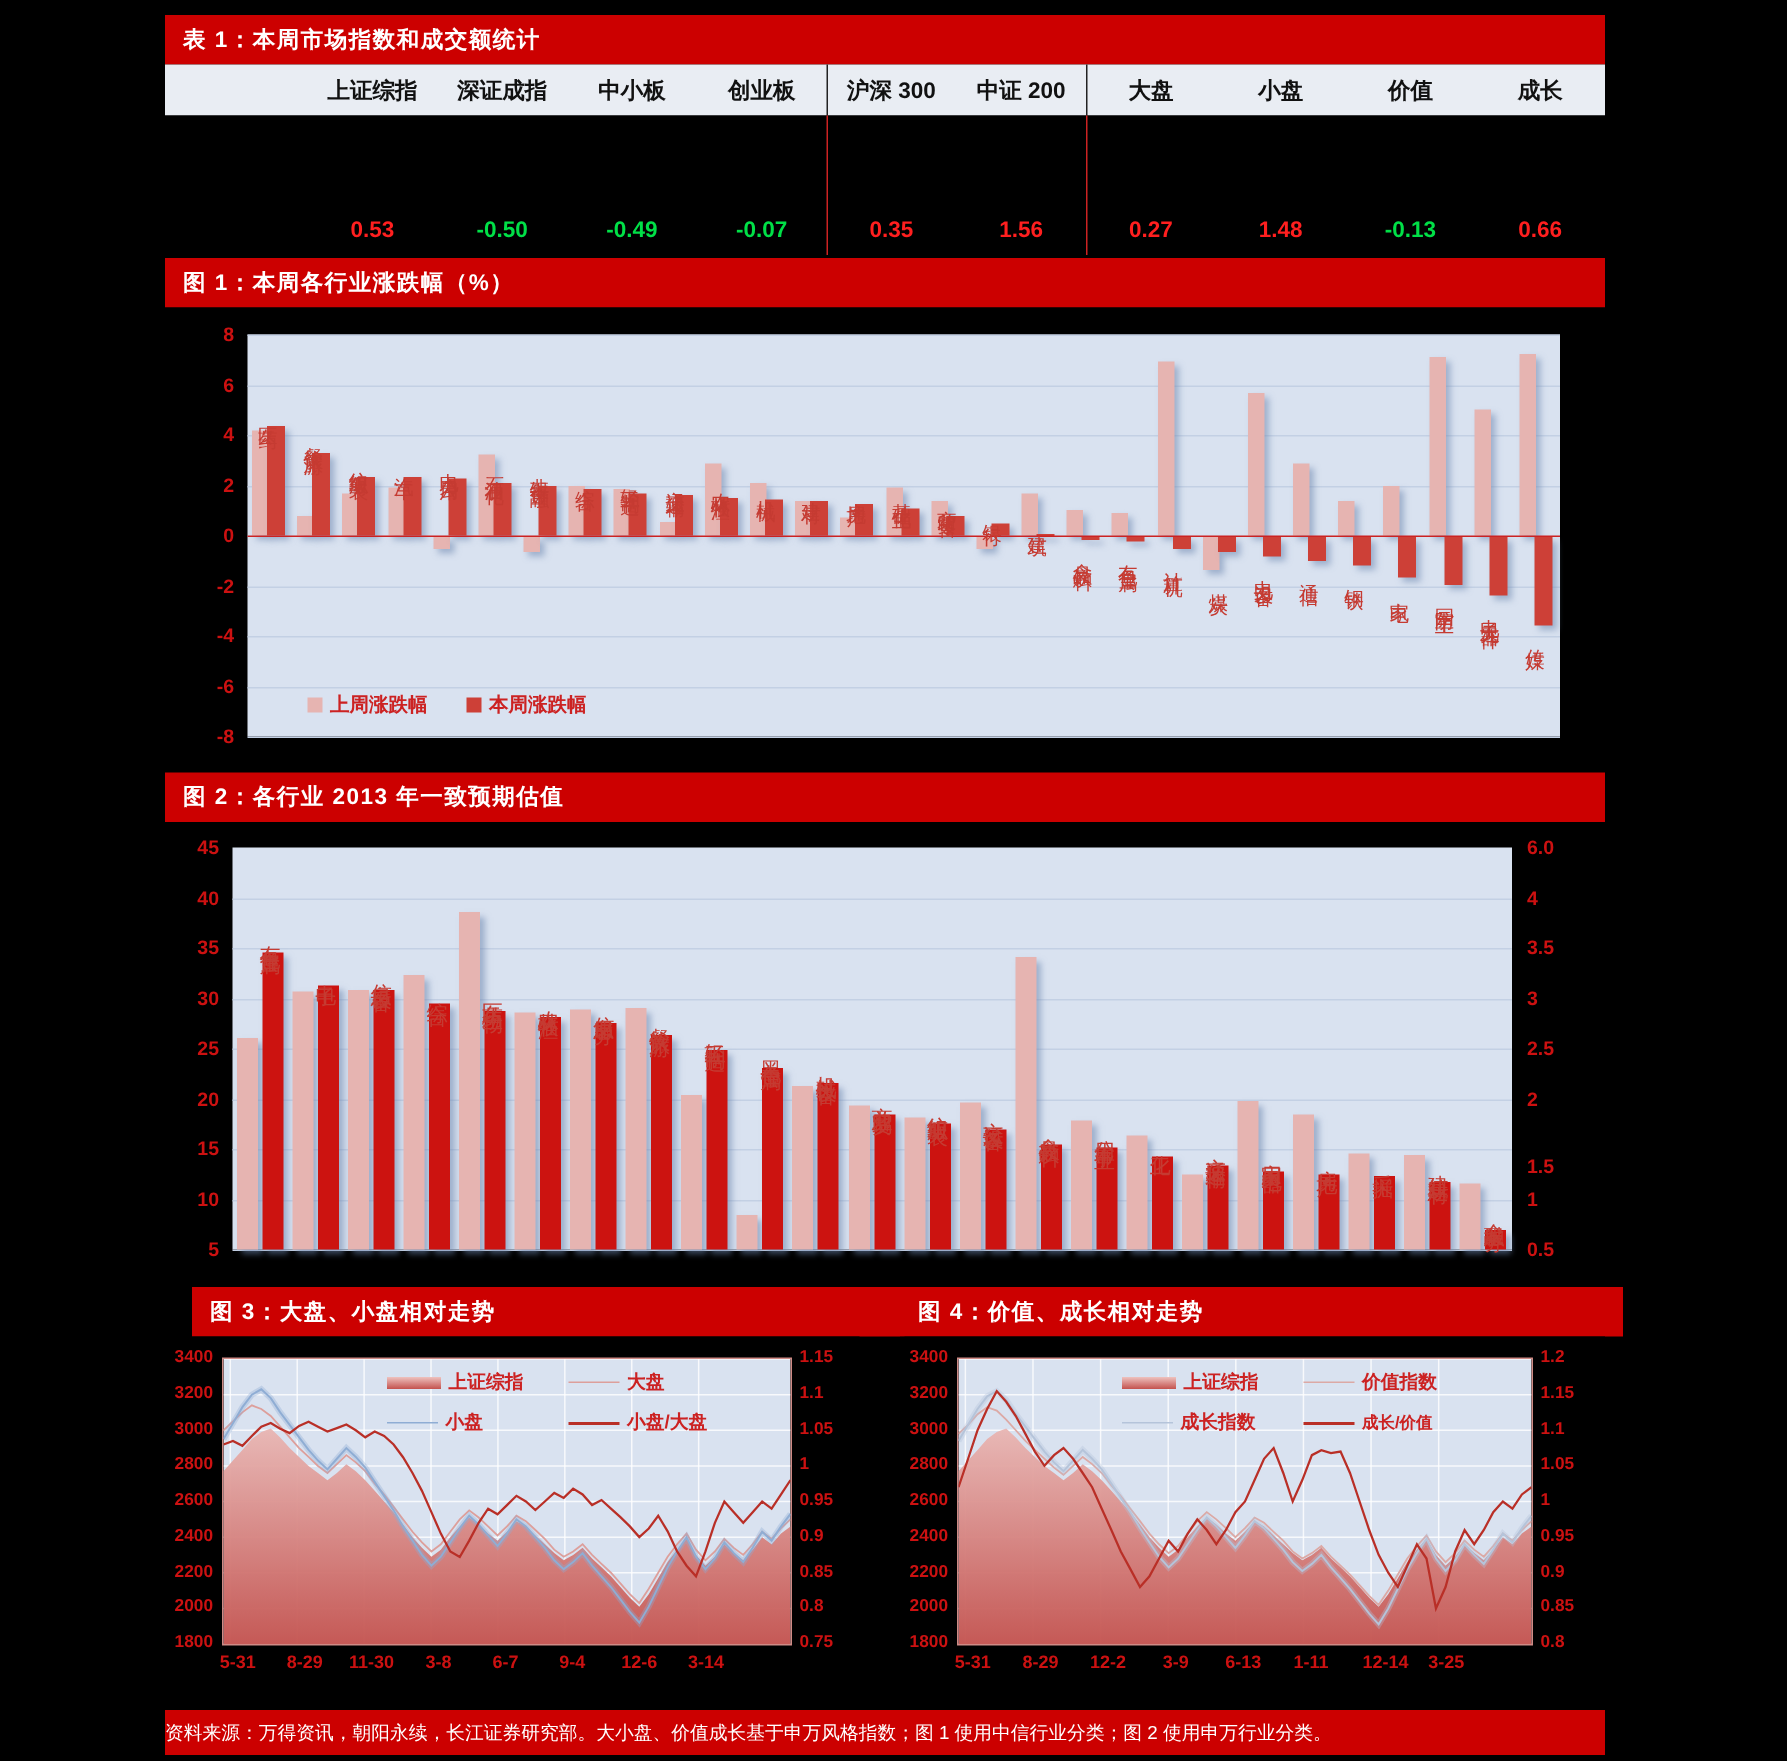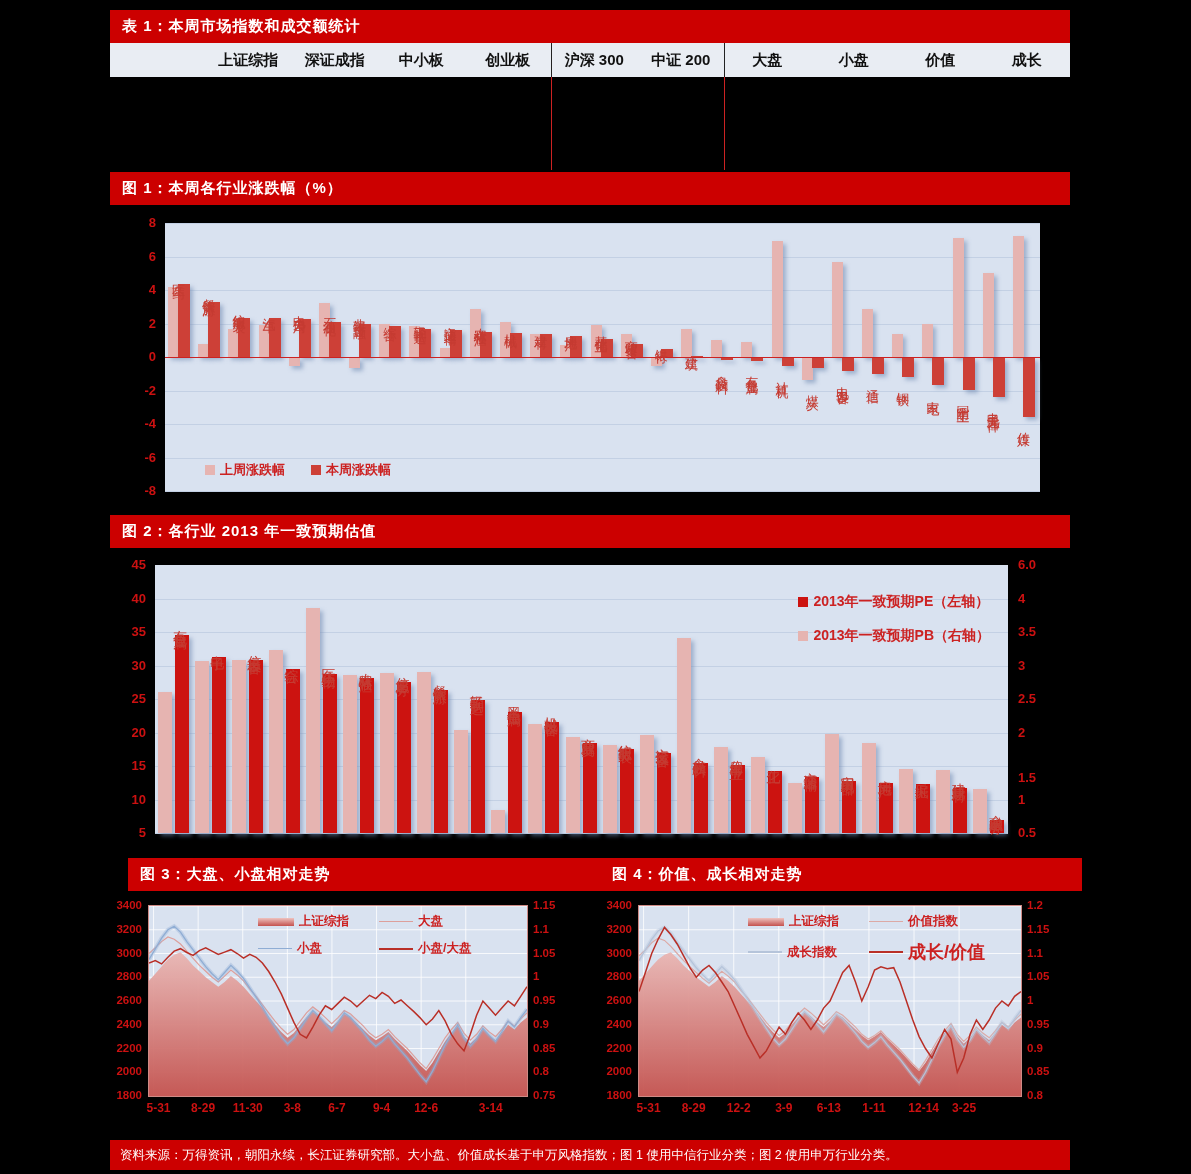--- a/index.html
+++ b/index.html
@@ -36,21 +36,21 @@
   }
   .legend-item{display:flex;align-items:center;gap:5px;font-size:13px;color:#cc2222;font-weight:bold;}
   .sq{width:10px;height:10px;flex:none;}
   .line-sample{width:34px;height:2px;flex:none;}
   .band-sample{width:36px;height:8px;flex:none;background:linear-gradient(#eec2bf,#c4524e);}
   .xtick{position:absolute;font-size:12px;font-weight:bold;color:#cc1111;width:40px;text-align:center;}
   svg{display:block;}
   
   .srcbar{
     top:1140px;height:30px;background:#cc0000;color:#fff;font-size:12.5px;
-    display:flex;align-items:center;padding-left:10px;position:absolute;
+    display:flex;align-items:center;position:absolute;
   }
 </style>
 </head>
 <body>
 
 <div class="sec titlebar" style="top:10px">
   <span>表 1：本周市场指数和成交额统计</span>
 </div>
 <div class="sec t1-head" id="t1-head">
     <div class="t1-col t1-label-col"></div>
@@ -62,20 +62,33 @@
     <div class="t1-col t1-data-col">中证 200</div>
     <div class="t1-col t1-data-col">大盘</div>
     <div class="t1-col t1-data-col">小盘</div>
     <div class="t1-col t1-data-col">价值</div>
     <div class="t1-col t1-data-col">成长</div>
     <div class="vline" style="left: 441px; background: rgb(34, 34, 34);"></div>
     <div class="vline" style="left: 614px; background: rgb(34, 34, 34);"></div>
   </div>
 <div class="sec t1-body" id="t1-body">
     <div></div>
+    <div class="t1-vrow">
+      <div class="t1-col t1-label-col"></div>
+      <div class="t1-col t1-data-col" style="color: rgb(255, 31, 31);">0.53</div>
+      <div class="t1-col t1-data-col" style="color: rgb(0, 224, 71);">-0.50</div>
+      <div class="t1-col t1-data-col" style="color: rgb(0, 224, 71);">-0.49</div>
+      <div class="t1-col t1-data-col" style="color: rgb(0, 224, 71);">-0.07</div>
+      <div class="t1-col t1-data-col" style="color: rgb(255, 31, 31);">0.35</div>
+      <div class="t1-col t1-data-col" style="color: rgb(255, 31, 31);">1.56</div>
+      <div class="t1-col t1-data-col" style="color: rgb(255, 31, 31);">0.27</div>
+      <div class="t1-col t1-data-col" style="color: rgb(255, 31, 31);">1.48</div>
+      <div class="t1-col t1-data-col" style="color: rgb(0, 224, 71);">-0.13</div>
+      <div class="t1-col t1-data-col" style="color: rgb(255, 31, 31);">0.66</div>
+    </div>
     <div class="vline" style="left: 441px; background: rgb(204, 34, 34);"></div>
     <div class="vline" style="left: 614px; background: rgb(204, 34, 34);"></div>
   </div>
 
 <div class="sec titlebar" style="top:172px">
   <span>图 1：本周各行业涨跌幅（%）</span>
 </div>
 <div class="sec chart" id="f1-chart" style="top:205px;height:310px">
     <div class="plot" style="left: 55px; top: 18px; width: 875px; height: 268px;">
       <div class="gridline" style="top: 0px;"></div>
@@ -271,30 +284,20 @@
       <div class="vlab" style="font-size: 14px; left: 723.196px; bottom: 57.58px;">房地产</div>
       <div class="bar" style="left: 744.283px; top: 204.35px; width: 14px; height: 63.65px; background: rgb(230, 180, 177);"></div>
       <div class="bar" style="left: 761.283px; top: 219.09px; width: 14px; height: 48.91px; background: rgb(204, 19, 16);"></div>
       <div class="vlab" style="font-size: 14px; left: 760.283px; bottom: 56.91px;">采掘</div>
       <div class="bar" style="left: 781.37px; top: 205.02px; width: 14px; height: 62.98px; background: rgb(230, 180, 177);"></div>
       <div class="bar" style="left: 798.37px; top: 223.11px; width: 14px; height: 44.89px; background: rgb(204, 19, 16);"></div>
       <div class="vlab" style="font-size: 14px; left: 797.37px; bottom: 52.89px;">建筑建材</div>
       <div class="bar" style="left: 818.457px; top: 224.45px; width: 14px; height: 43.55px; background: rgb(230, 180, 177);"></div>
       <div class="bar" style="left: 835.457px; top: 255.27px; width: 14px; height: 12.73px; background: rgb(204, 19, 16);"></div>
       <div class="vlab" style="font-size: 14px; left: 834.457px; bottom: 20.73px;">金融服务</div>
-      <div style="position: absolute; right: 18px; top: 28px; display: flex; flex-direction: column; gap: 16px; z-index: 5;">
-        <div class="legend-item" style="font-size: 14px;">
-          <span class="sq" style="background: rgb(204, 19, 16);"></span>
-          <span>2013年一致预期PE（左轴）</span>
-        </div>
-        <div class="legend-item" style="font-size: 14px;">
-          <span class="sq" style="background: rgb(230, 180, 177);"></span>
-          <span>2013年一致预期PB（右轴）</span>
-        </div>
-      </div>
     </div>
     <div class="ytick" style="left: 0px; width: 36px; text-align: right; top: 9px;">45</div>
     <div class="ytick" style="left: 908px; top: 9px;">6.0</div>
     <div class="ytick" style="left: 0px; width: 36px; text-align: right; top: 42.5px;">40</div>
     <div class="ytick" style="left: 908px; top: 42.5px;">4</div>
     <div class="ytick" style="left: 0px; width: 36px; text-align: right; top: 76px;">35</div>
     <div class="ytick" style="left: 908px; top: 76px;">3.5</div>
     <div class="ytick" style="left: 0px; width: 36px; text-align: right; top: 109.5px;">30</div>
     <div class="ytick" style="left: 908px; top: 109.5px;">3</div>
     <div class="ytick" style="left: 0px; width: 36px; text-align: right; top: 143px;">25</div>
@@ -383,21 +386,21 @@
         <span>小盘/大盘</span>
       </div>
     </div>
     <div class="xtick" style="left: 28.536px; top: 210px;">5-31</div>
     <div class="xtick" style="left: 73.14px; top: 210px;">8-29</div>
     <div class="xtick" style="left: 117.744px; top: 210px;">11-30</div>
     <div class="xtick" style="left: 162.348px; top: 210px;">3-8</div>
     <div class="xtick" style="left: 206.952px; top: 210px;">6-7</div>
     <div class="xtick" style="left: 251.556px; top: 210px;">9-4</div>
     <div class="xtick" style="left: 296.16px; top: 210px;">12-6</div>
-    <div class="xtick" style="left: 340.764px; top: 210px; margin-left: 20px;">3-14</div>
+    <div class="xtick" style="left: 340.764px; top: 210px;">3-14</div>
   </div>
 <div class="chart" id="f4-chart" style="left:600px;top:891px;width:470px;height:240px">
     <svg width="382" height="190" style="position: absolute; left: 38px; top: 14px; border: 1px solid rgb(207, 138, 133); box-sizing: content-box;">
       <rect x="0" y="0" width="382" height="190" fill="#d9e2f0"></rect>
       <line x1="4.5840000000000005" y1="0" x2="4.5840000000000005" y2="190" stroke="#ffffff" stroke-width="1" opacity="0.8"></line>
       <line x1="49.660000000000004" y1="0" x2="49.660000000000004" y2="190" stroke="#ffffff" stroke-width="1" opacity="0.8"></line>
       <line x1="94.736" y1="0" x2="94.736" y2="190" stroke="#ffffff" stroke-width="1" opacity="0.8"></line>
       <line x1="139.81199999999998" y1="0" x2="139.81199999999998" y2="190" stroke="#ffffff" stroke-width="1" opacity="0.8"></line>
       <line x1="184.888" y1="0" x2="184.888" y2="190" stroke="#ffffff" stroke-width="1" opacity="0.8"></line>
       <line x1="229.964" y1="0" x2="229.964" y2="190" stroke="#ffffff" stroke-width="1" opacity="0.8"></line>
@@ -448,21 +451,21 @@
         <span>上证综指</span>
       </div>
       <div class="legend-item" style="font-size: 12.5px;">
         <span class="line-sample" style="background: rgb(220, 169, 165); height: 1.5px;"></span>
         <span>价值指数</span>
       </div>
       <div class="legend-item" style="font-size: 12.5px;">
         <span class="line-sample" style="background: rgb(181, 196, 218); height: 1.5px;"></span>
         <span>成长指数</span>
       </div>
-      <div class="legend-item" style="font-size: 18px;">
+      <div class="legend-item" style="font-size: 11px;">
         <span class="line-sample" style="background: rgb(185, 47, 39); height: 2px;"></span>
         <span>成长/价值</span>
       </div>
     </div>
     <div class="xtick" style="left: 28.584px; top: 210px;">5-31</div>
     <div class="xtick" style="left: 73.66px; top: 210px;">8-29</div>
     <div class="xtick" style="left: 118.736px; top: 210px;">12-2</div>
     <div class="xtick" style="left: 163.812px; top: 210px;">3-9</div>
     <div class="xtick" style="left: 208.888px; top: 210px;">6-13</div>
     <div class="xtick" style="left: 253.964px; top: 210px;">1-11</div>

